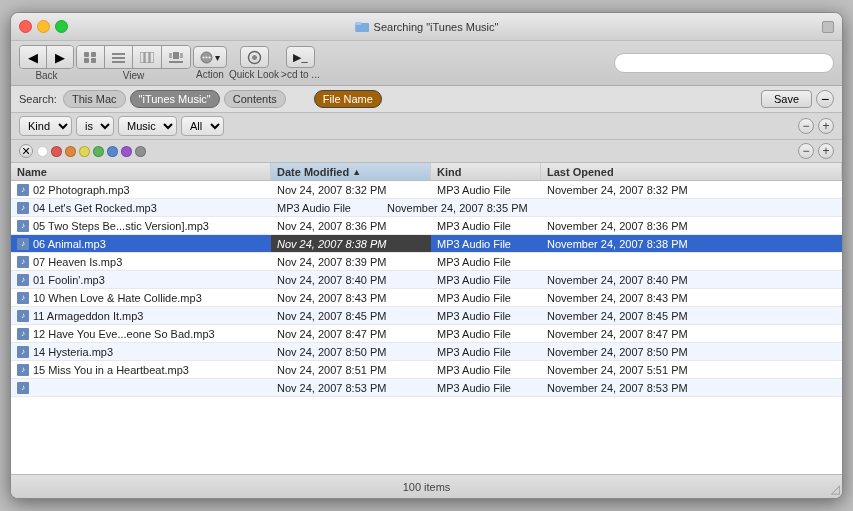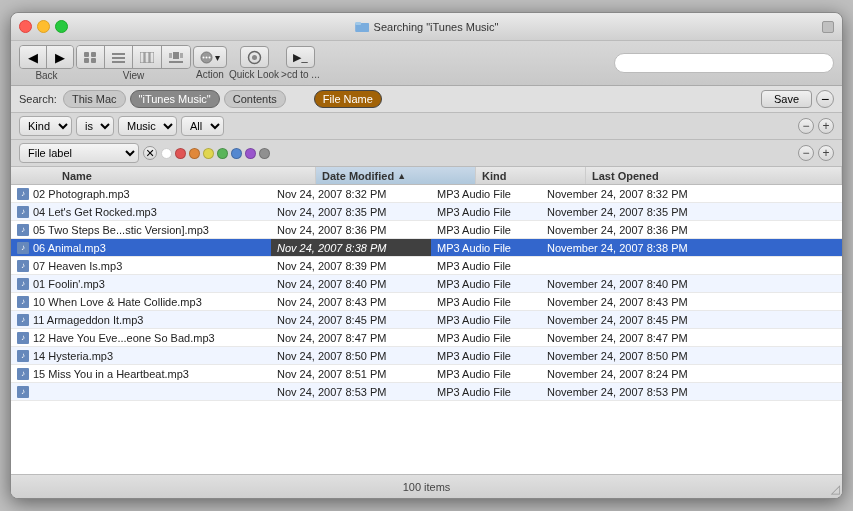--- a/index.html
+++ b/index.html
@@ -290,21 +290,20 @@
     .table-header {
       display: flex;
       background: linear-gradient(to bottom, #e8e8e8, #d5d5d5);
       border-bottom: 1px solid #bbb;
       font-size: 11px;
       font-weight: bold;
       color: #333;
       height: 18px;
       align-items: center;
       flex-shrink: 0;
-      padding-left: 45px;
     }
     .th {
       padding: 0 6px;
       border-right: 1px solid #ccc;
       height: 100%;
       display: flex;
       align-items: center;
       overflow: hidden;
       white-space: nowrap;
     }
@@ -510,23 +509,20 @@
     <select class="filter-select">
       <option>All</option>
     </select>
     <div class="filter-add-minus">
       <div class="circle-btn">−</div>
       <div class="circle-btn">+</div>
     </div>
   </div>
 
   <div class="filter-row">
-    <select class="filter-select" style="width:120px;">
-      <option>File label</option>
-    </select>
     <div class="minus-btn" style="width:14px;height:14px;font-size:11px;">✕</div>
     <div class="color-dots">
       <div class="color-dot dot-clear"></div>
       <div class="color-dot dot-red"></div>
       <div class="color-dot dot-orange"></div>
       <div class="color-dot dot-yellow"></div>
       <div class="color-dot dot-green"></div>
       <div class="color-dot dot-blue"></div>
       <div class="color-dot dot-purple"></div>
       <div class="color-dot dot-gray"></div>
@@ -561,21 +557,20 @@
           </div>
           <div class="td col-date">Nov 24, 2007 8:32 PM</div>
           <div class="td col-kind">MP3 Audio File</div>
           <div class="td col-opened">November 24, 2007 8:32 PM</div>
         </div>
         <div class="table-row">
           <div class="td col-name">
             <div class="music-icon">♪</div>
             <span>04 Let's Get Rocked.mp3</span>
           </div>
-          <div class="td col-date">Nov 24, 2007 8:35 PM</div>
           <div class="td col-kind">MP3 Audio File</div>
           <div class="td col-opened">November 24, 2007 8:35 PM</div>
         </div>
         <div class="table-row">
           <div class="td col-name">
             <div class="music-icon">♪</div>
             <span>05 Two Steps Be...stic Version].mp3</span>
           </div>
           <div class="td col-date">Nov 24, 2007 8:36 PM</div>
           <div class="td col-kind">MP3 Audio File</div>
@@ -643,21 +638,21 @@
           <div class="td col-kind">MP3 Audio File</div>
           <div class="td col-opened">November 24, 2007 8:50 PM</div>
         </div>
         <div class="table-row">
           <div class="td col-name">
             <div class="music-icon">♪</div>
             <span>15 Miss You in a Heartbeat.mp3</span>
           </div>
           <div class="td col-date">Nov 24, 2007 8:51 PM</div>
           <div class="td col-kind">MP3 Audio File</div>
-          <div class="td col-opened">November 24, 2007 8:24 PM</div>
+          <div class="td col-opened">November 24, 2007 5:51 PM</div>
         </div>
         <div class="table-row">
           <div class="td col-name">
             <div class="music-icon">♪</div>
           </div>
           <div class="td col-date">Nov 24, 2007 8:53 PM</div>
           <div class="td col-kind">MP3 Audio File</div>
           <div class="td col-opened">November 24, 2007 8:53 PM</div>
         </div>
       </div>

